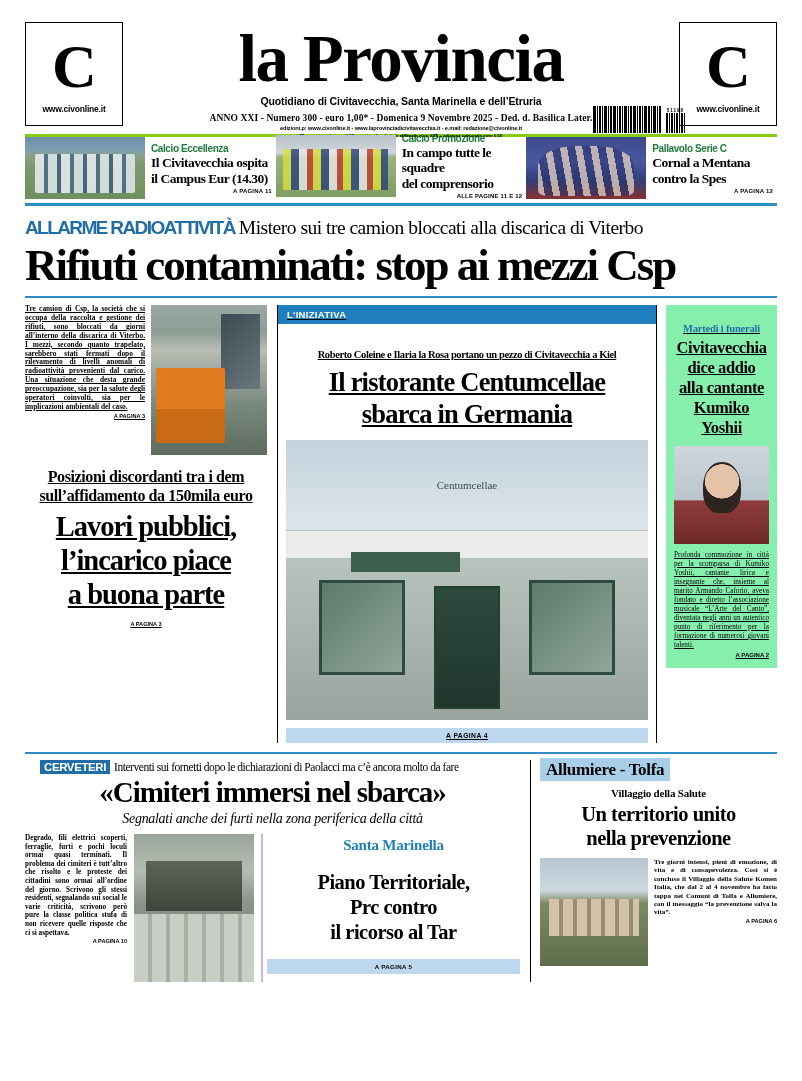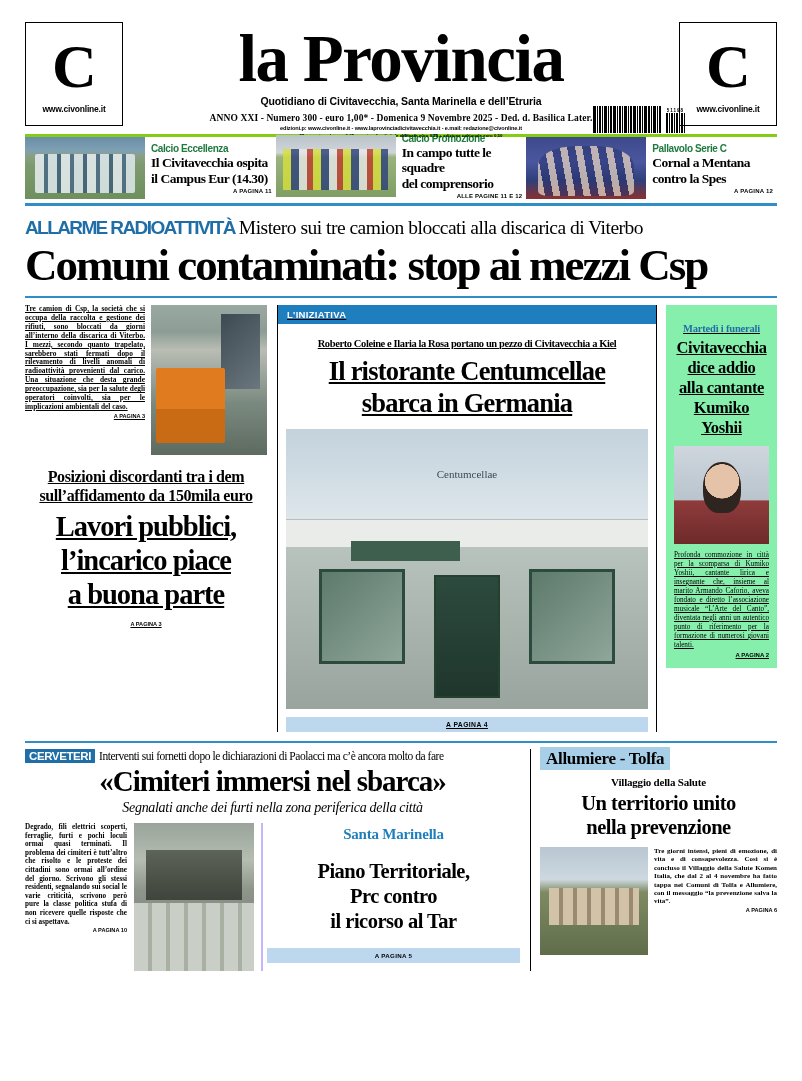--- a/index.html
+++ b/index.html
@@ -132,21 +132,21 @@
   }
   .sec-page2 { font-family: "Liberation Sans", sans-serif; font-weight: bold; font-size: 5.6px; text-align: center; margin-top: 9px; }
 
   
   .iniz-label {
     background: #1f7fbe; color: #fff; font-family: "Liberation Sans", sans-serif;
     font-weight: bold; font-size: 9.5px; padding: 4px 9px; letter-spacing: 0.3px;
   }
   .iniz-sub {
     font-family: "Liberation Serif", serif; font-weight: bold; font-size: 10.5px;
-    text-align: center; margin-top: 14px; letter-spacing: -0.4px; padding: 0 8px;
+    text-align: center; margin-top: 25px; letter-spacing: -0.4px; padding: 0 8px;
   }
   .iniz-head {
     font-family: "Liberation Serif", serif; font-weight: bold; font-size: 26.5px;
     text-align: center; line-height: 32px; letter-spacing: -0.8px; margin-top: 6px; padding: 0 6px;
   }
   .iniz-photo { margin: 10px 8px 0; height: 280px; position: relative; overflow: hidden; }
   .ph-rest { background: linear-gradient(to bottom, #cfd9df 0%, #dfe6ea 34%, #e6e9e6 36%, #cdd3cf 100%); }
   .rest-sky { position:absolute; left:0; top:0; width:100%; height:34%; background: linear-gradient(to bottom,#c3d2dc,#dfe7ec); }
   .rest-band { position:absolute; left:0; top:32%; width:100%; height:10%; background:#e9ece8; border-top:1px solid #b8bfbb; }
   .rest-fac { position:absolute; left:0; top:42%; width:100%; height:58%;
@@ -184,21 +184,21 @@
     text-align: justify; margin-top: 7px;
   }
   .rbox-page { font-family: "Liberation Sans", sans-serif; font-weight: bold; font-size: 6px; text-align: right; margin-top: 2px; }
 
   
   .rule-blue2 { height: 2px; background: #2f8fc4; margin-top: 9px; }
   .bottom { display: flex; margin-top: 6px; }
   .b-left { width: 505px; flex: 0 0 505px; padding-right: 10px; }
   .b-right { flex: 1; border-left: 1px solid #000; padding-left: 9px; }
 
-  .cerv-row { display: flex; align-items: baseline; }
+  .cerv-row { display: flex; align-items: baseline; margin-left: 15px; }
   .cerv-tag {
     background: #1f6ea8; color: #fff; font-family: "Liberation Sans", sans-serif;
     font-weight: bold; font-size: 11.5px; padding: 1px 4px; letter-spacing: -0.4px;
   }
   .cerv-sub { font-family: "Liberation Serif", serif; font-size: 11.5px; margin-left: 4px; letter-spacing: -0.45px; }
   .cerv-head {
     font-family: "Liberation Serif", serif; font-weight: bold; font-size: 29px;
     letter-spacing: -1px; line-height: 33px; margin-top: 2px; text-align: center;
   }
   .cerv-sub2 {
@@ -360,21 +360,21 @@
         <div class="sport-head">contro la Spes</div>
         <div class="sport-page">A PAGINA 12</div>
       </div>
     </div>
   </div>
 
   <div class="alarm-row">
     <span class="alarm-kicker">ALLARME RADIOATTIVITÀ</span>
     <span class="alarm-sub">Mistero sui tre camion bloccati alla discarica di Viterbo</span>
   </div>
-  <div class="main-head">Comuni contaminati: stop ai mezzi Csp</div>
+  <div class="main-head">Rifiuti contaminati: stop ai mezzi Csp</div>
   <div class="rule-blue"></div>
 
   <div class="body-grid">
 
     <div class="col-left">
       <div class="lead-flow">
         <div class="lead-text">
           <div>Tre camion di Csp, la società che si occupa della raccolta e gestione dei rifiuti, sono bloccati da giorni all’interno della discarica di Viterbo. I mezzi, secondo quanto trapelato, sarebbero stati fermati dopo il rilevamento di livelli anomali di radioattività provenienti dal carico. Una situazione che desta grande preoccupazione, sia per la salute degli operatori coinvolti, sia per le implicazioni ambientali del caso.</div>
           <div class="lead-page">A PAGINA 3</div>
         </div>

